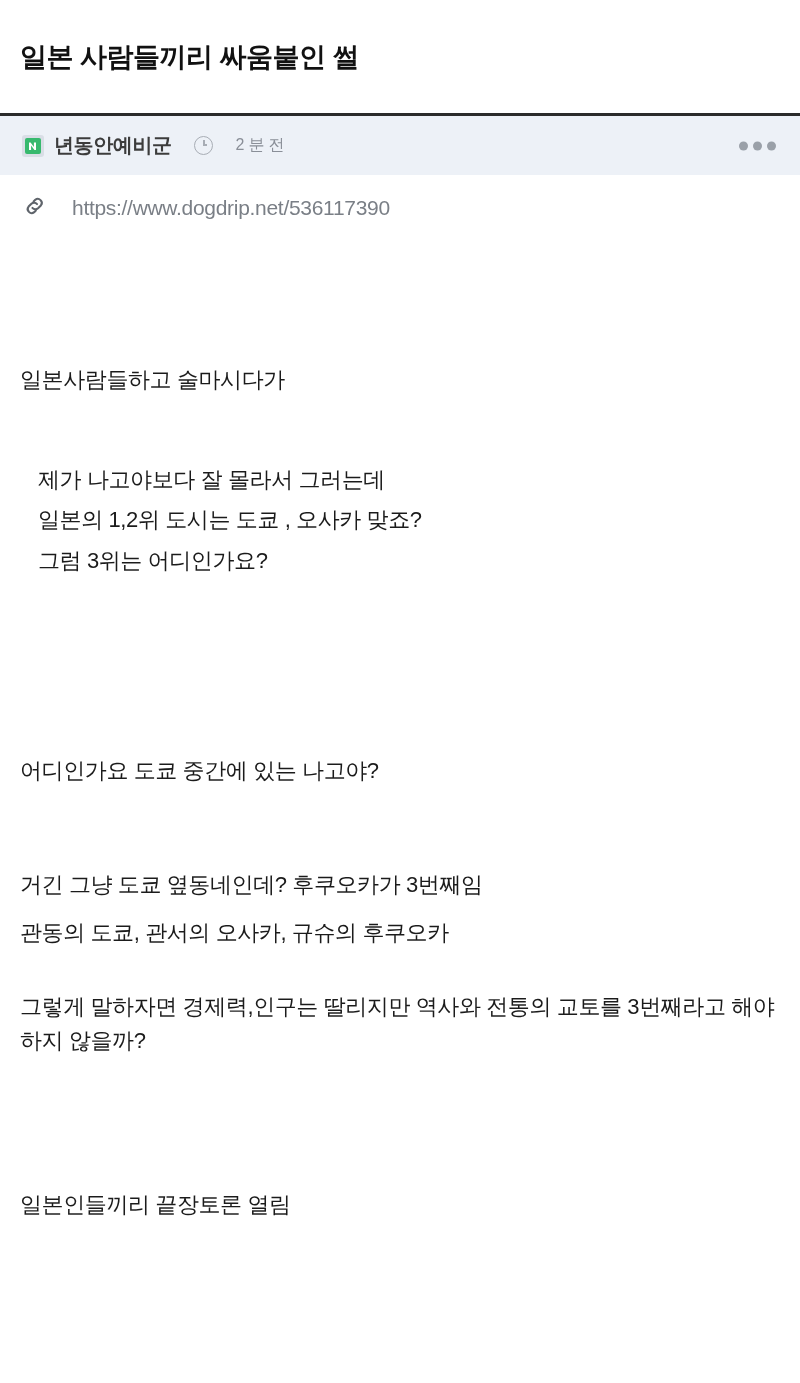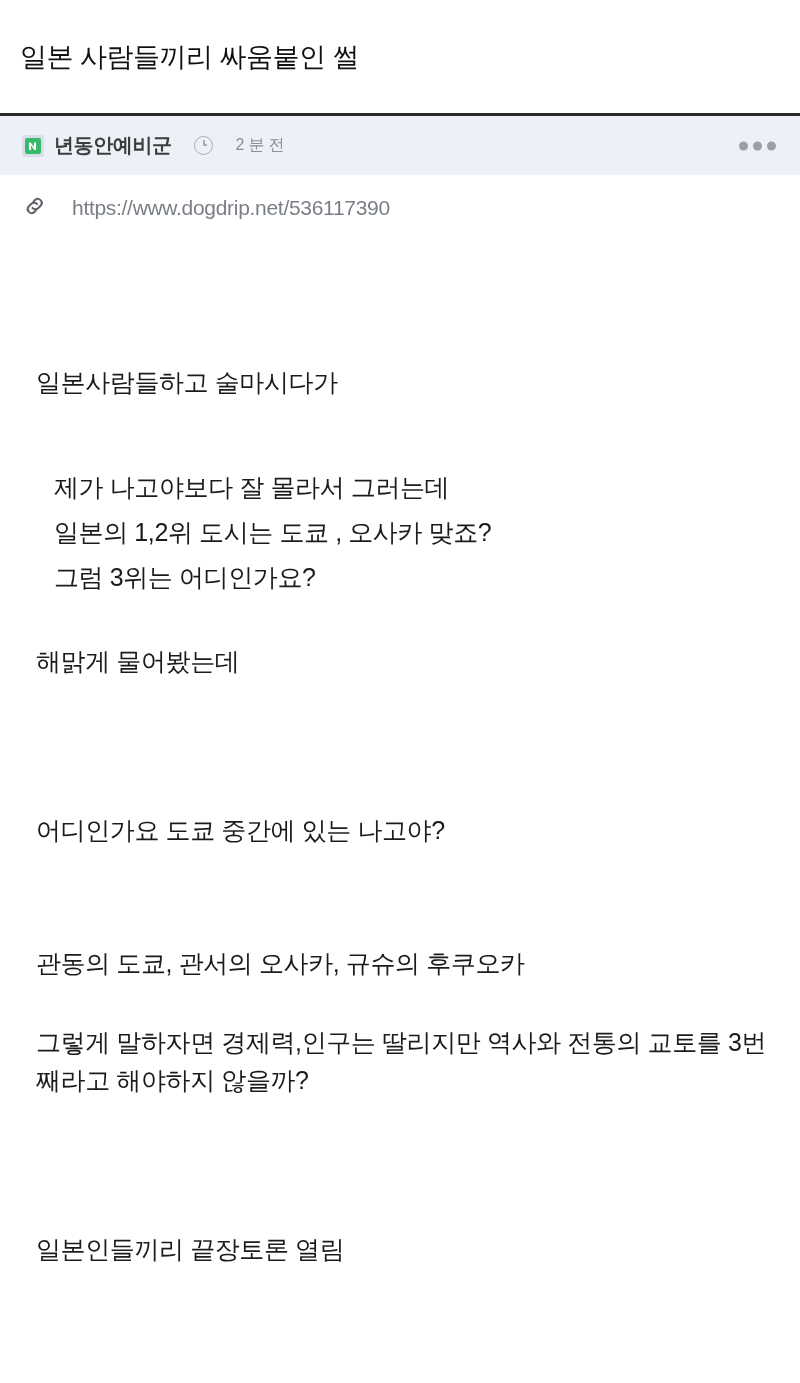--- a/index.html
+++ b/index.html
@@ -18,21 +18,21 @@
     width: 800px;
     min-height: 1383px;
     position: relative;
     box-sizing: border-box;
     background: #ffffff;
   }
 
   
   .post-title {
     font-size: 27px;
-    font-weight: normal;
+    font-weight: bold;
     color: #111111;
     letter-spacing: -0.5px;
     padding: 22px 20px 20px 20px;
     line-height: 1.3;
   }
 
   
   .author-bar {
     background: #edf1f7;
     border-top: 3px solid #2b2b2b;
@@ -127,25 +127,24 @@
   .url-text {
     font-size: 21px;
     color: #7a7f86;
     letter-spacing: -0.3px;
     word-break: break-all;
   }
 
   
   .post-body {
     padding: 0 20px;
-    font-size: 25px;
+    font-size: 22px;
     line-height: 1.55;
     color: #1b1b1b;
     letter-spacing: -0.4px;
-    margin-left: 16px;
   }
   .blk { margin: 0; }
   .spacer-xl { height: 130px; }
   .spacer-lg { height: 66px; }
   .spacer-md { height: 40px; }
   .spacer-sm { height: 26px; }
   .spacer-xs { height: 14px; }
   .quote-block {
     padding-left: 18px;
   }
@@ -201,29 +200,29 @@
     <div class="spacer-lg"></div>
 
     <div class="quote-block">
       <p>제가 나고야보다 잘 몰라서 그러는데</p>
       <p>일본의 1,2위 도시는   도쿄 , 오사카  맞죠?</p>
       <p>그럼  3위는 어디인가요?</p>
     </div>
 
     <div class="spacer-md"></div>
 
-    <p class="blk">해맑게 물어봤는데</p>
 
     <div class="spacer-xl"></div>
 
     <p class="blk">어디인가요 도쿄 중간에 있는 나고야?</p>
     <div class="spacer-md"></div>
 
     <div class="spacer-md"></div>
 
+    <p class="blk">거긴 그냥 도쿄 옆동네인데?  후쿠오카가 3번째임</p>
     <div class="spacer-xs"></div>
     <p class="blk">관동의 도쿄, 관서의 오사카,  규슈의 후쿠오카</p>
 
     <div class="spacer-md"></div>
 
     <p class="blk wrapline">그렇게 말하자면 경제력,인구는 딸리지만  역사와 전통의 교토를 3번째라고 해야하지 않을까?</p>
 
     <div class="spacer-xl"></div>
 
     <p class="blk">일본인들끼리  끝장토론 열림</p>

